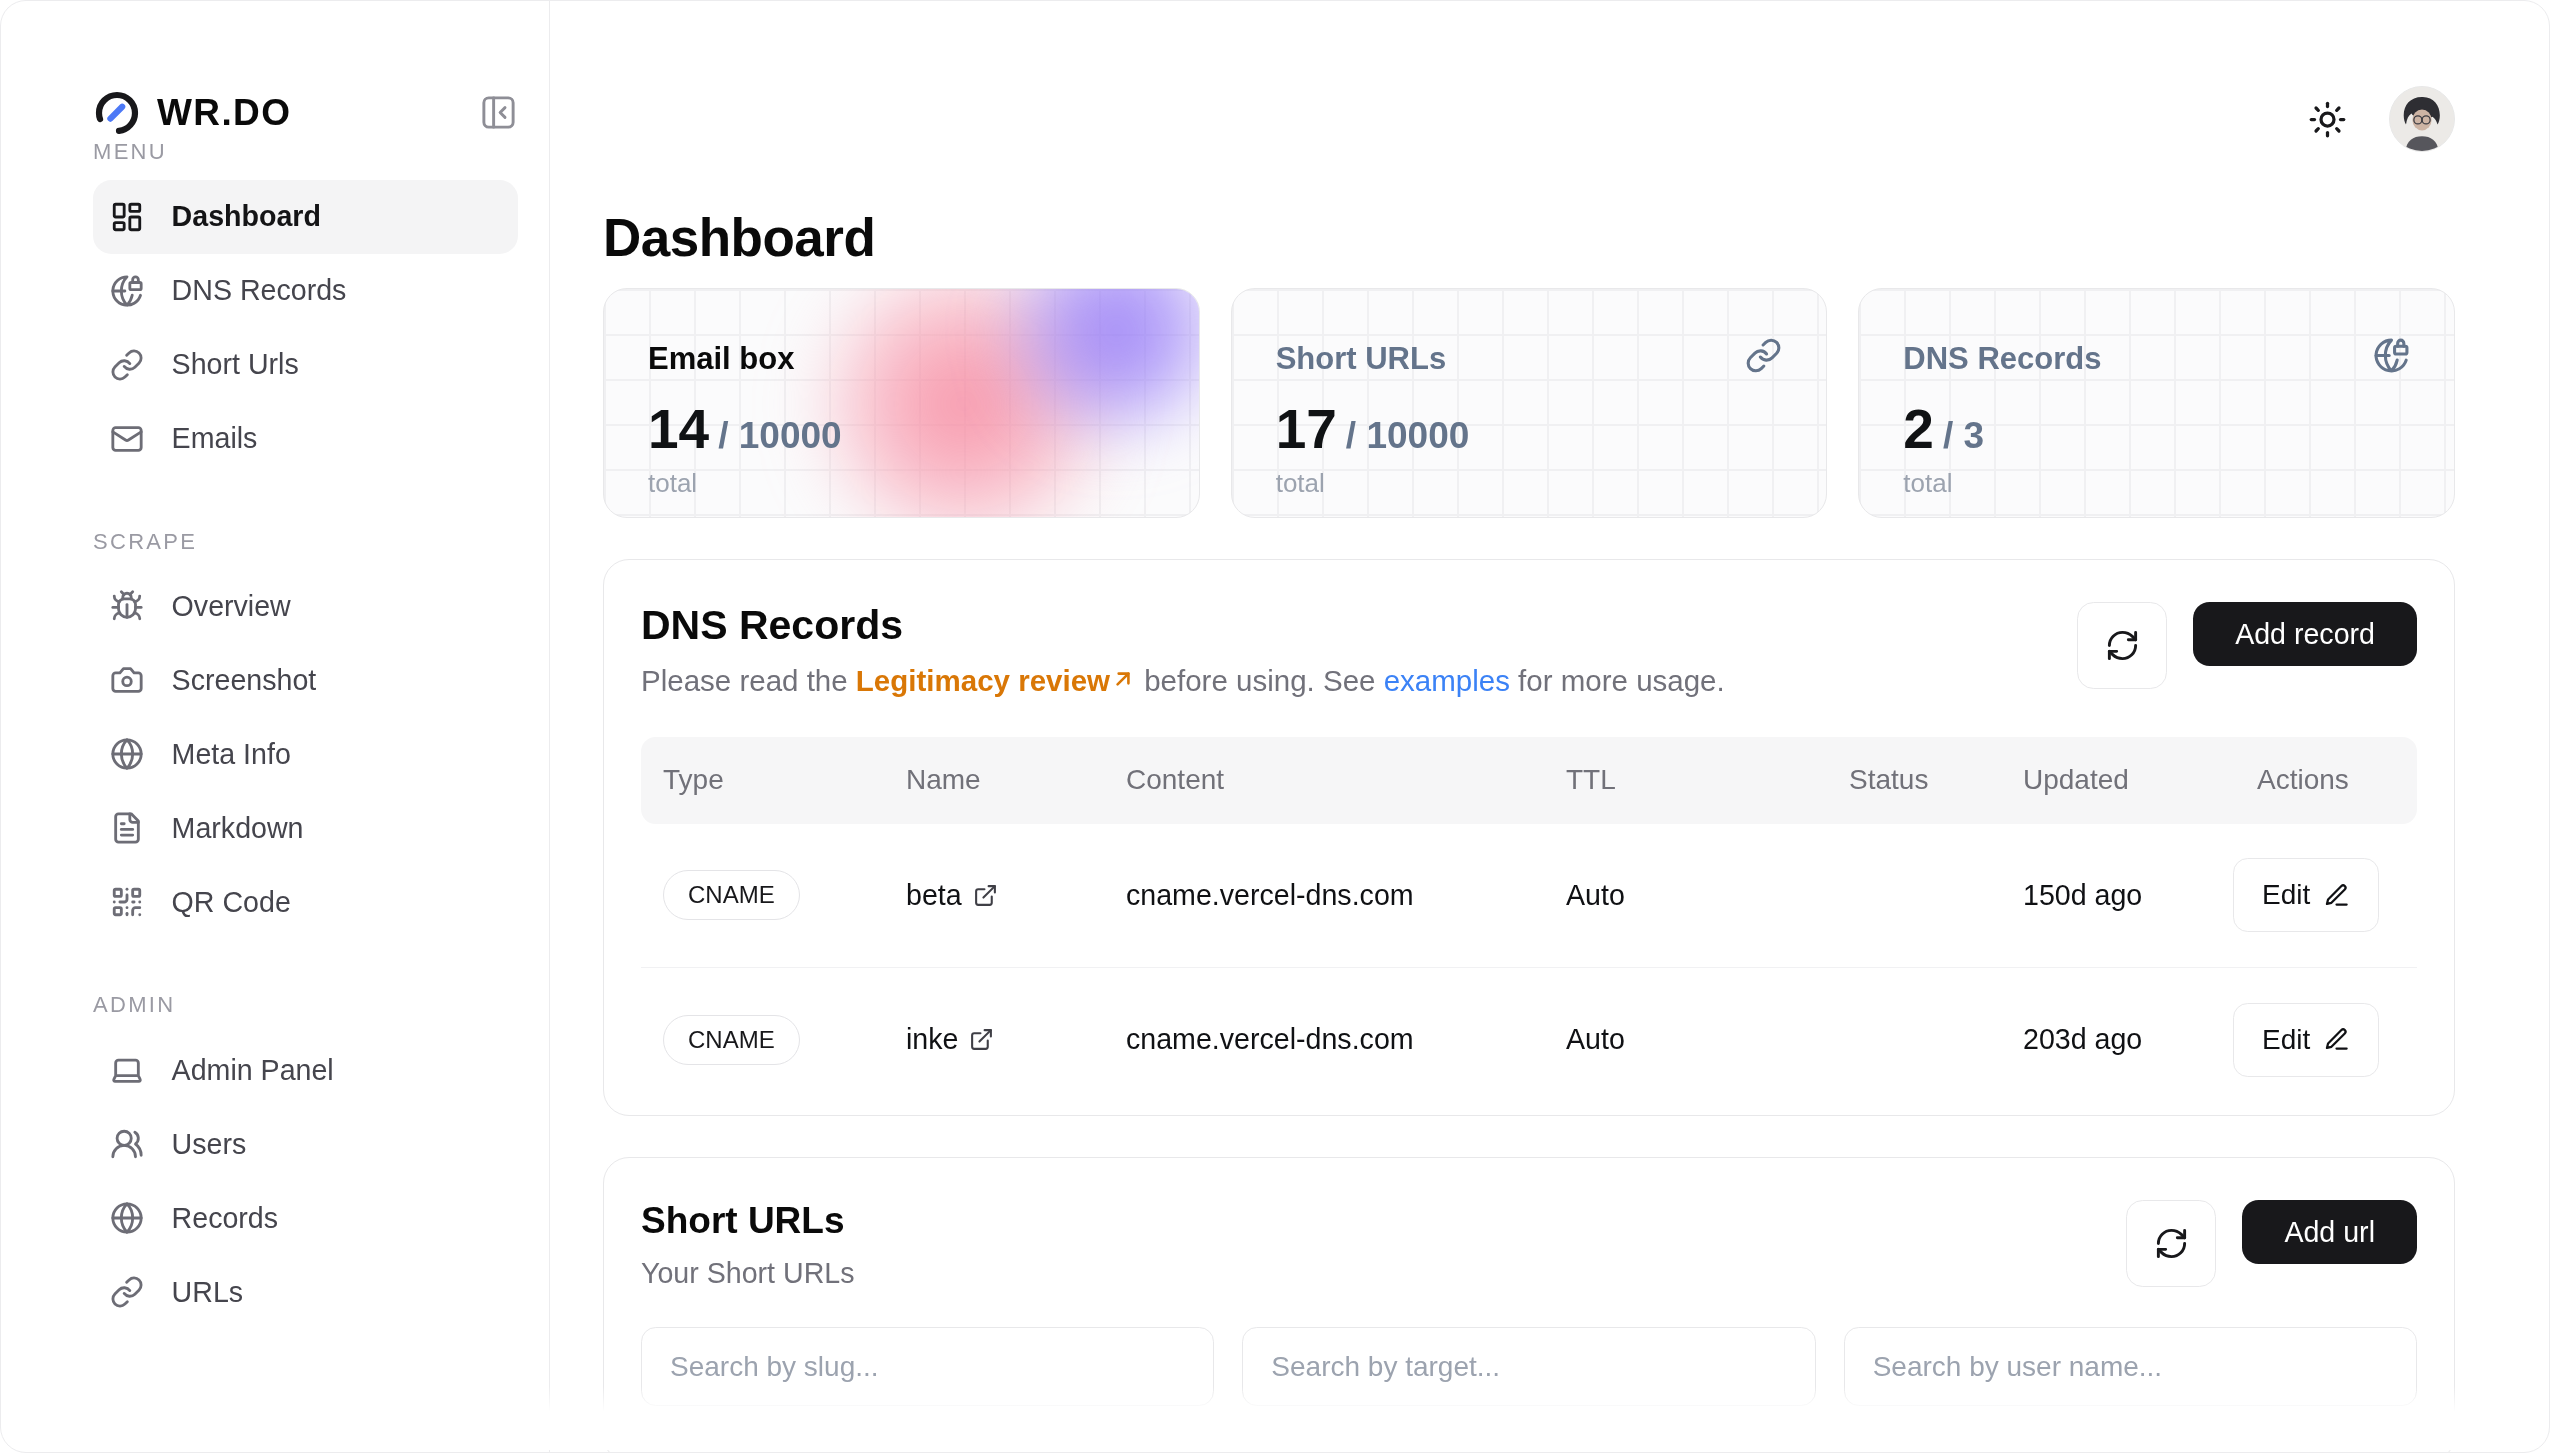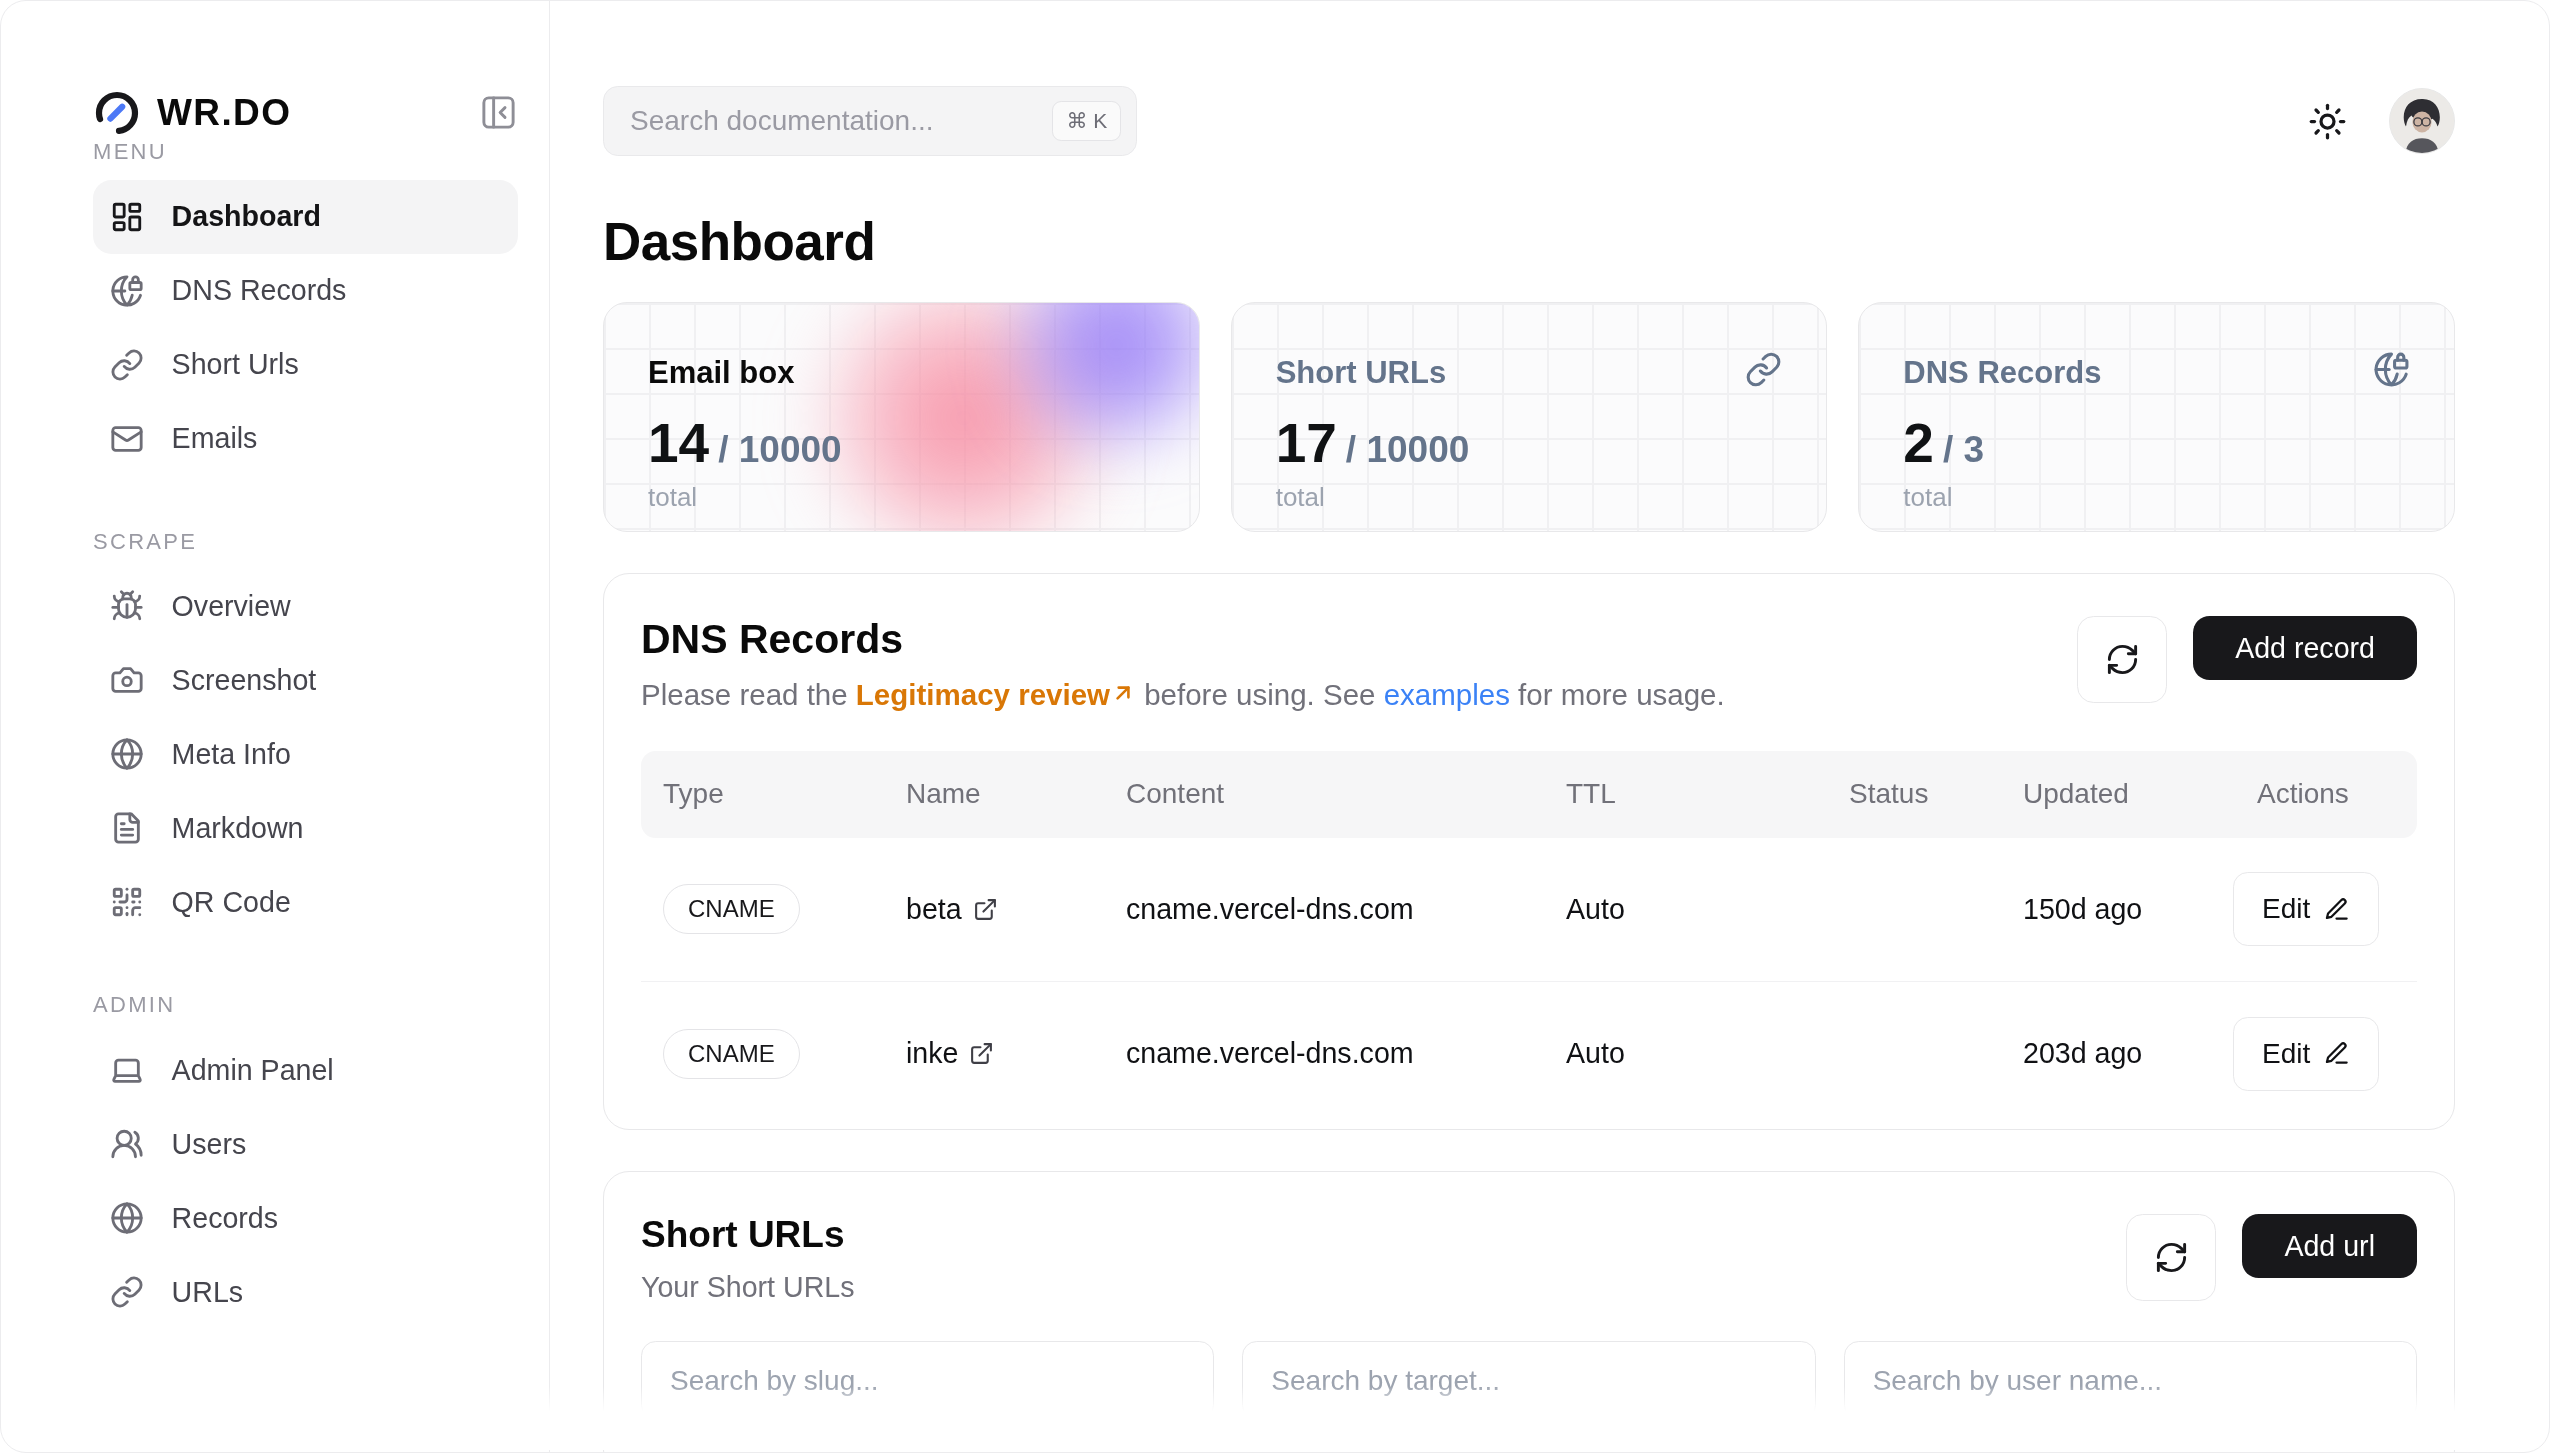--- a/index.html
+++ b/index.html
@@ -35,21 +35,21 @@
   .search input::placeholder { color:#9a9aa3; }
   .kbd { background:#fafafa; border:1.8px solid #e4e4e7; border-radius:9.2px; padding:7.4px 13px; font-size:21px; color:#6d6d76; flex:none; }
   .top-actions { margin-left:auto; display:flex; align-items:center; gap:42px; }
   .theme-btn { width:39px; height:39px; color:#18181b; cursor:pointer; }
   .theme-btn svg { width:39px; height:39px; }
   .avatar { width:66px; height:66px; border-radius:50%; border:1.8px solid #e8e8e8; overflow:hidden; cursor:pointer; background:#ecebe9; }
 
   .page-title { margin-top:55px; font-size:53px; font-weight:800; color:#0a0a0a; letter-spacing:-0.5px; }
 
   
-  .cards { display:flex; gap:31px; margin-top:30px; }
+  .cards { display:flex; gap:31px; margin-top:20px; }
   .card { flex:1; height:230px; border:1.8px solid #e8e8ea; border-radius:24px; position:relative; overflow:hidden; padding:52px 44px;
           background-color:#fbfbfc;
           background-image:linear-gradient(to right,#f0f0f2 1.8px,transparent 1.8px),linear-gradient(to bottom,#f0f0f2 1.8px,transparent 1.8px);
           background-size:45px 45px; }
   .card-title { font-size:31px; font-weight:600; color:#64748b; position:relative; z-index:2; }
   .card.first .card-title { color:#0a0a0a; font-weight:700; }
   .card-icon { position:absolute; top:48px; right:44px; width:37px; height:37px; color:#64748b; z-index:2; }
   .card-icon svg { width:37px; height:37px; }
   .card-nums { display:flex; align-items:baseline; gap:9px; margin-top:20px; position:relative; z-index:2; }
   .card-value { font-size:55px; font-weight:800; color:#101214; }
@@ -275,24 +275,20 @@
             </svg>
           </span>
         <span class="lbl">URLs</span>
       </div>
     </div>
   </aside>
 
   <main class="main">
 
     <div class="topbar">
-      <div class="search">
-        <input type="text" placeholder="Search documentation..." style="">
-        <span class="kbd">⌘ K</span>
-      </div>
       <div class="top-actions">
         <span class="theme-btn">
           <svg viewBox="0 0 24 24" fill="none" stroke="currentColor" stroke-width="2" stroke-linecap="round" stroke-linejoin="round">
               <circle cx="12" cy="12" r="4"></circle>
               <path d="M12 2v2"></path>
               <path d="M12 20v2"></path>
               <path d="m4.93 4.93 1.41 1.41"></path>
               <path d="m17.66 17.66 1.41 1.41"></path>
               <path d="M2 12h2"></path>
               <path d="M20 12h2"></path>

